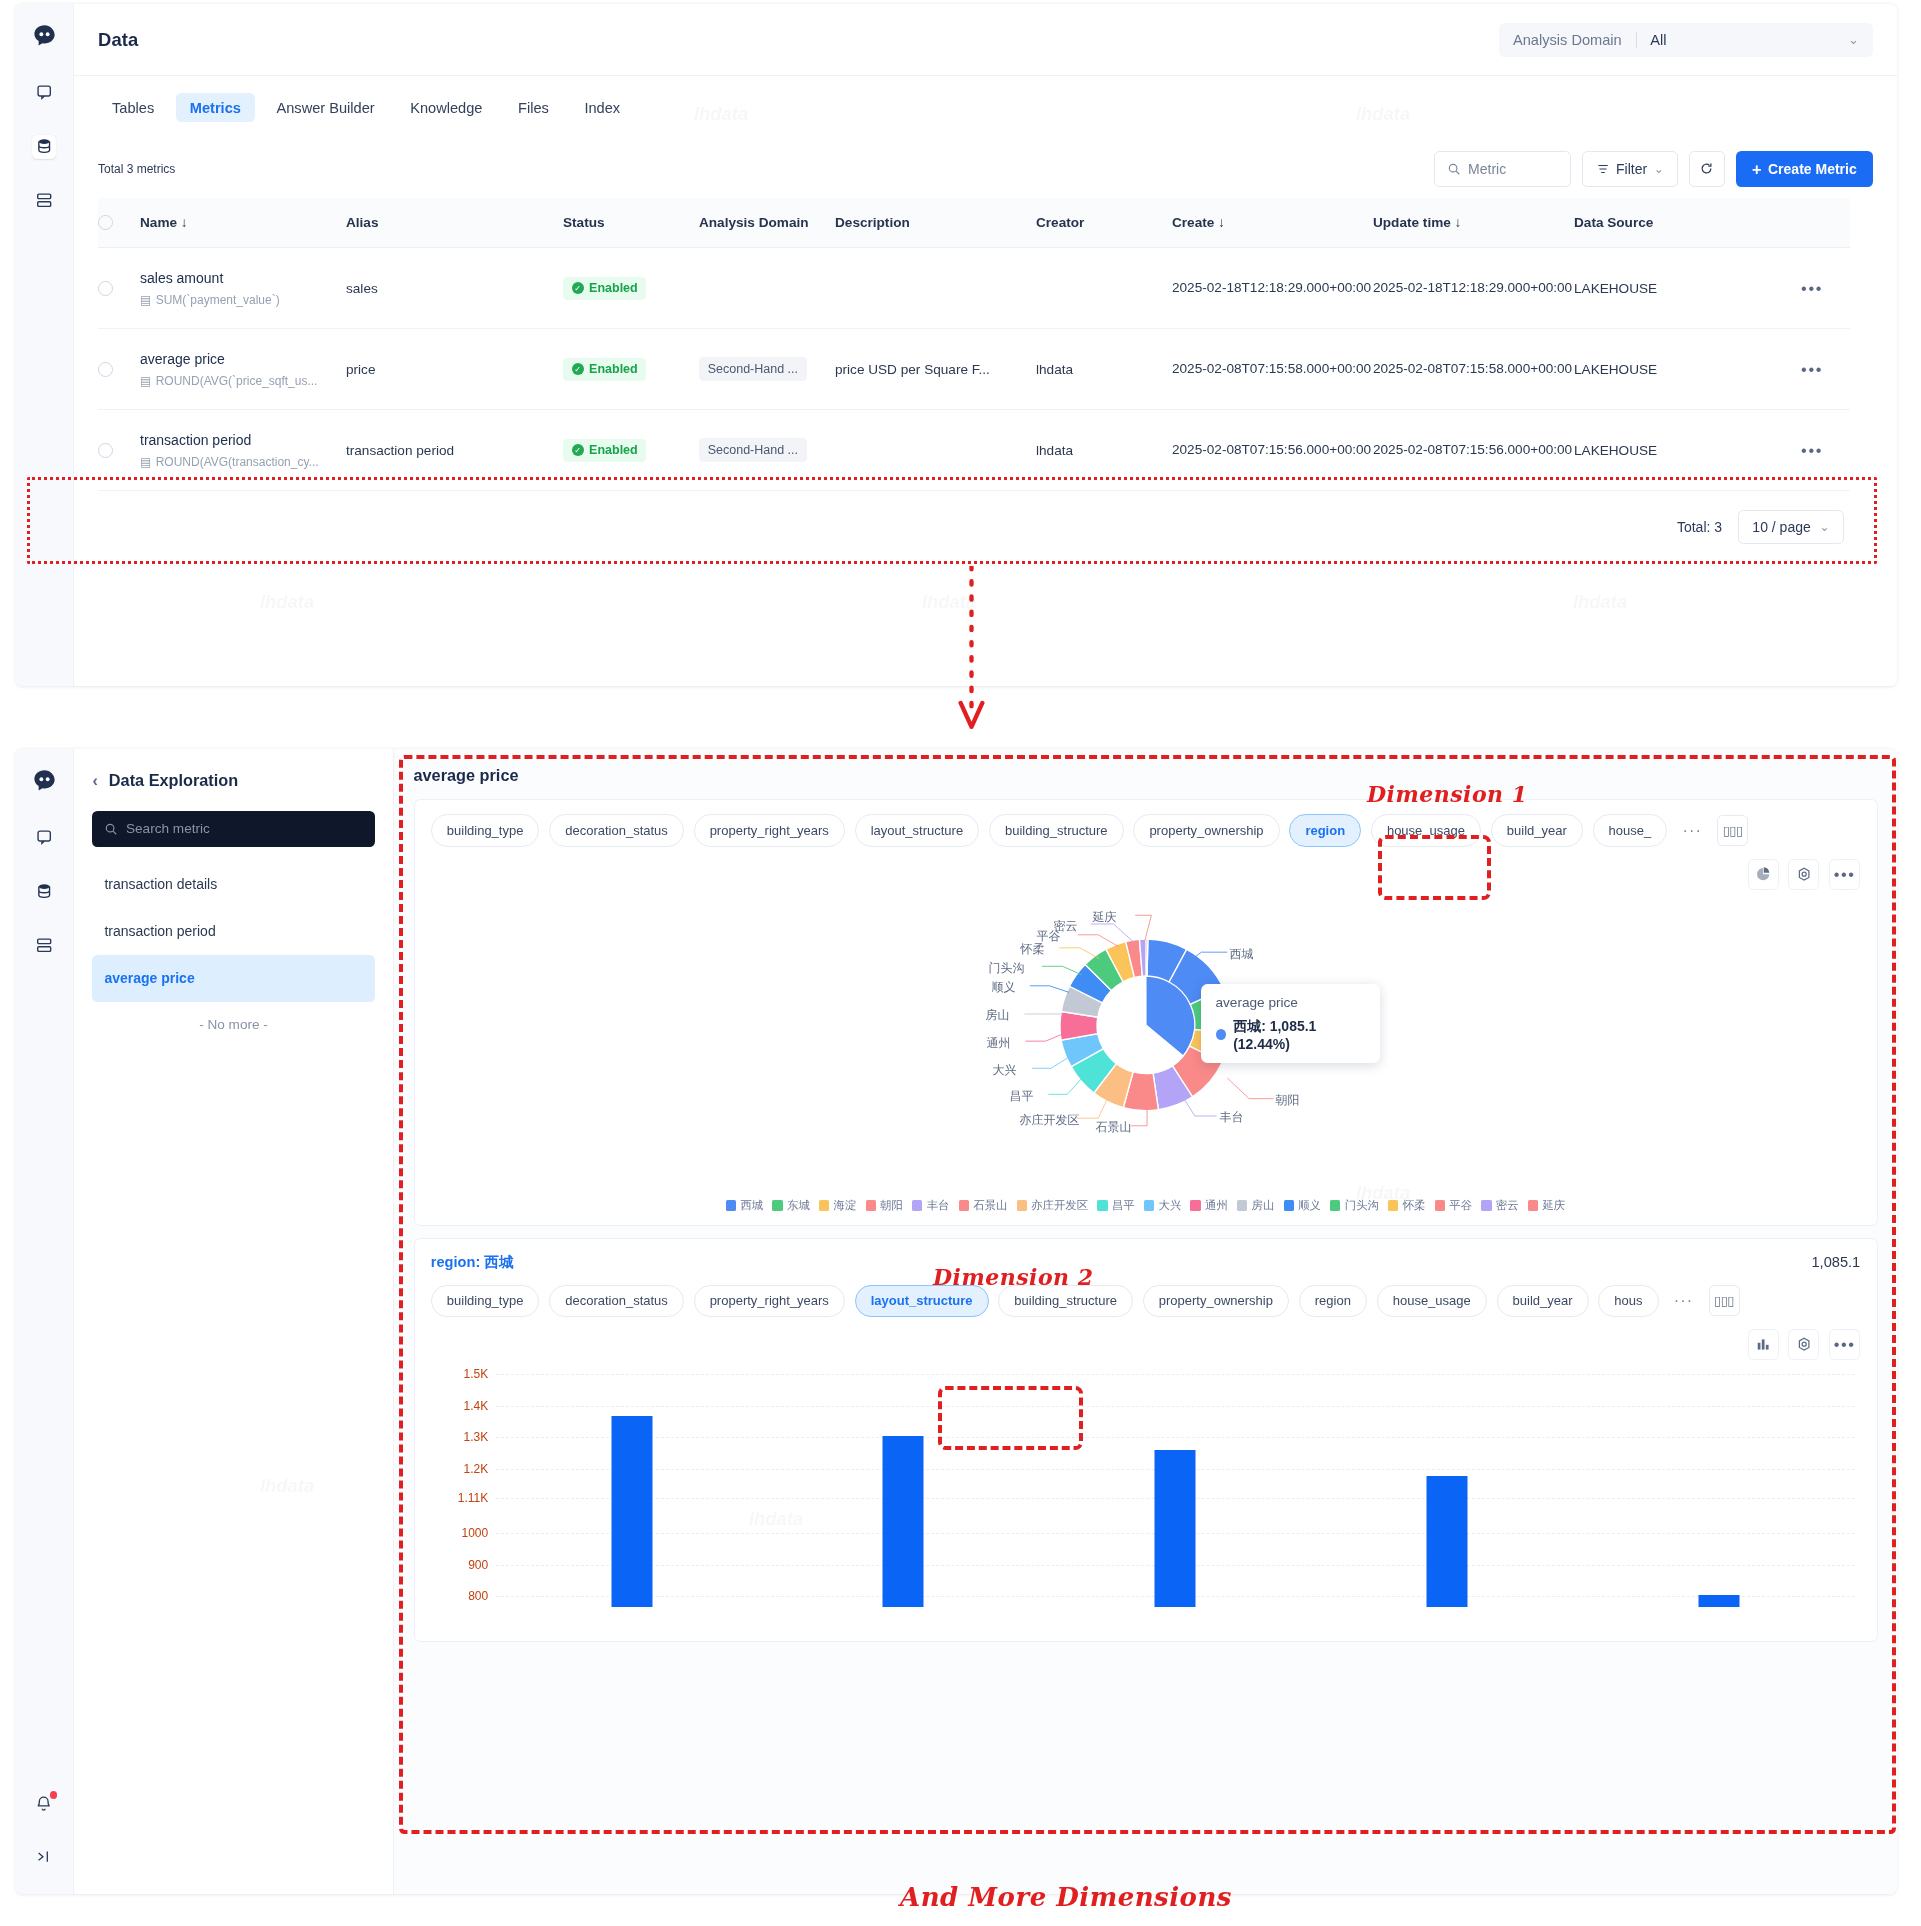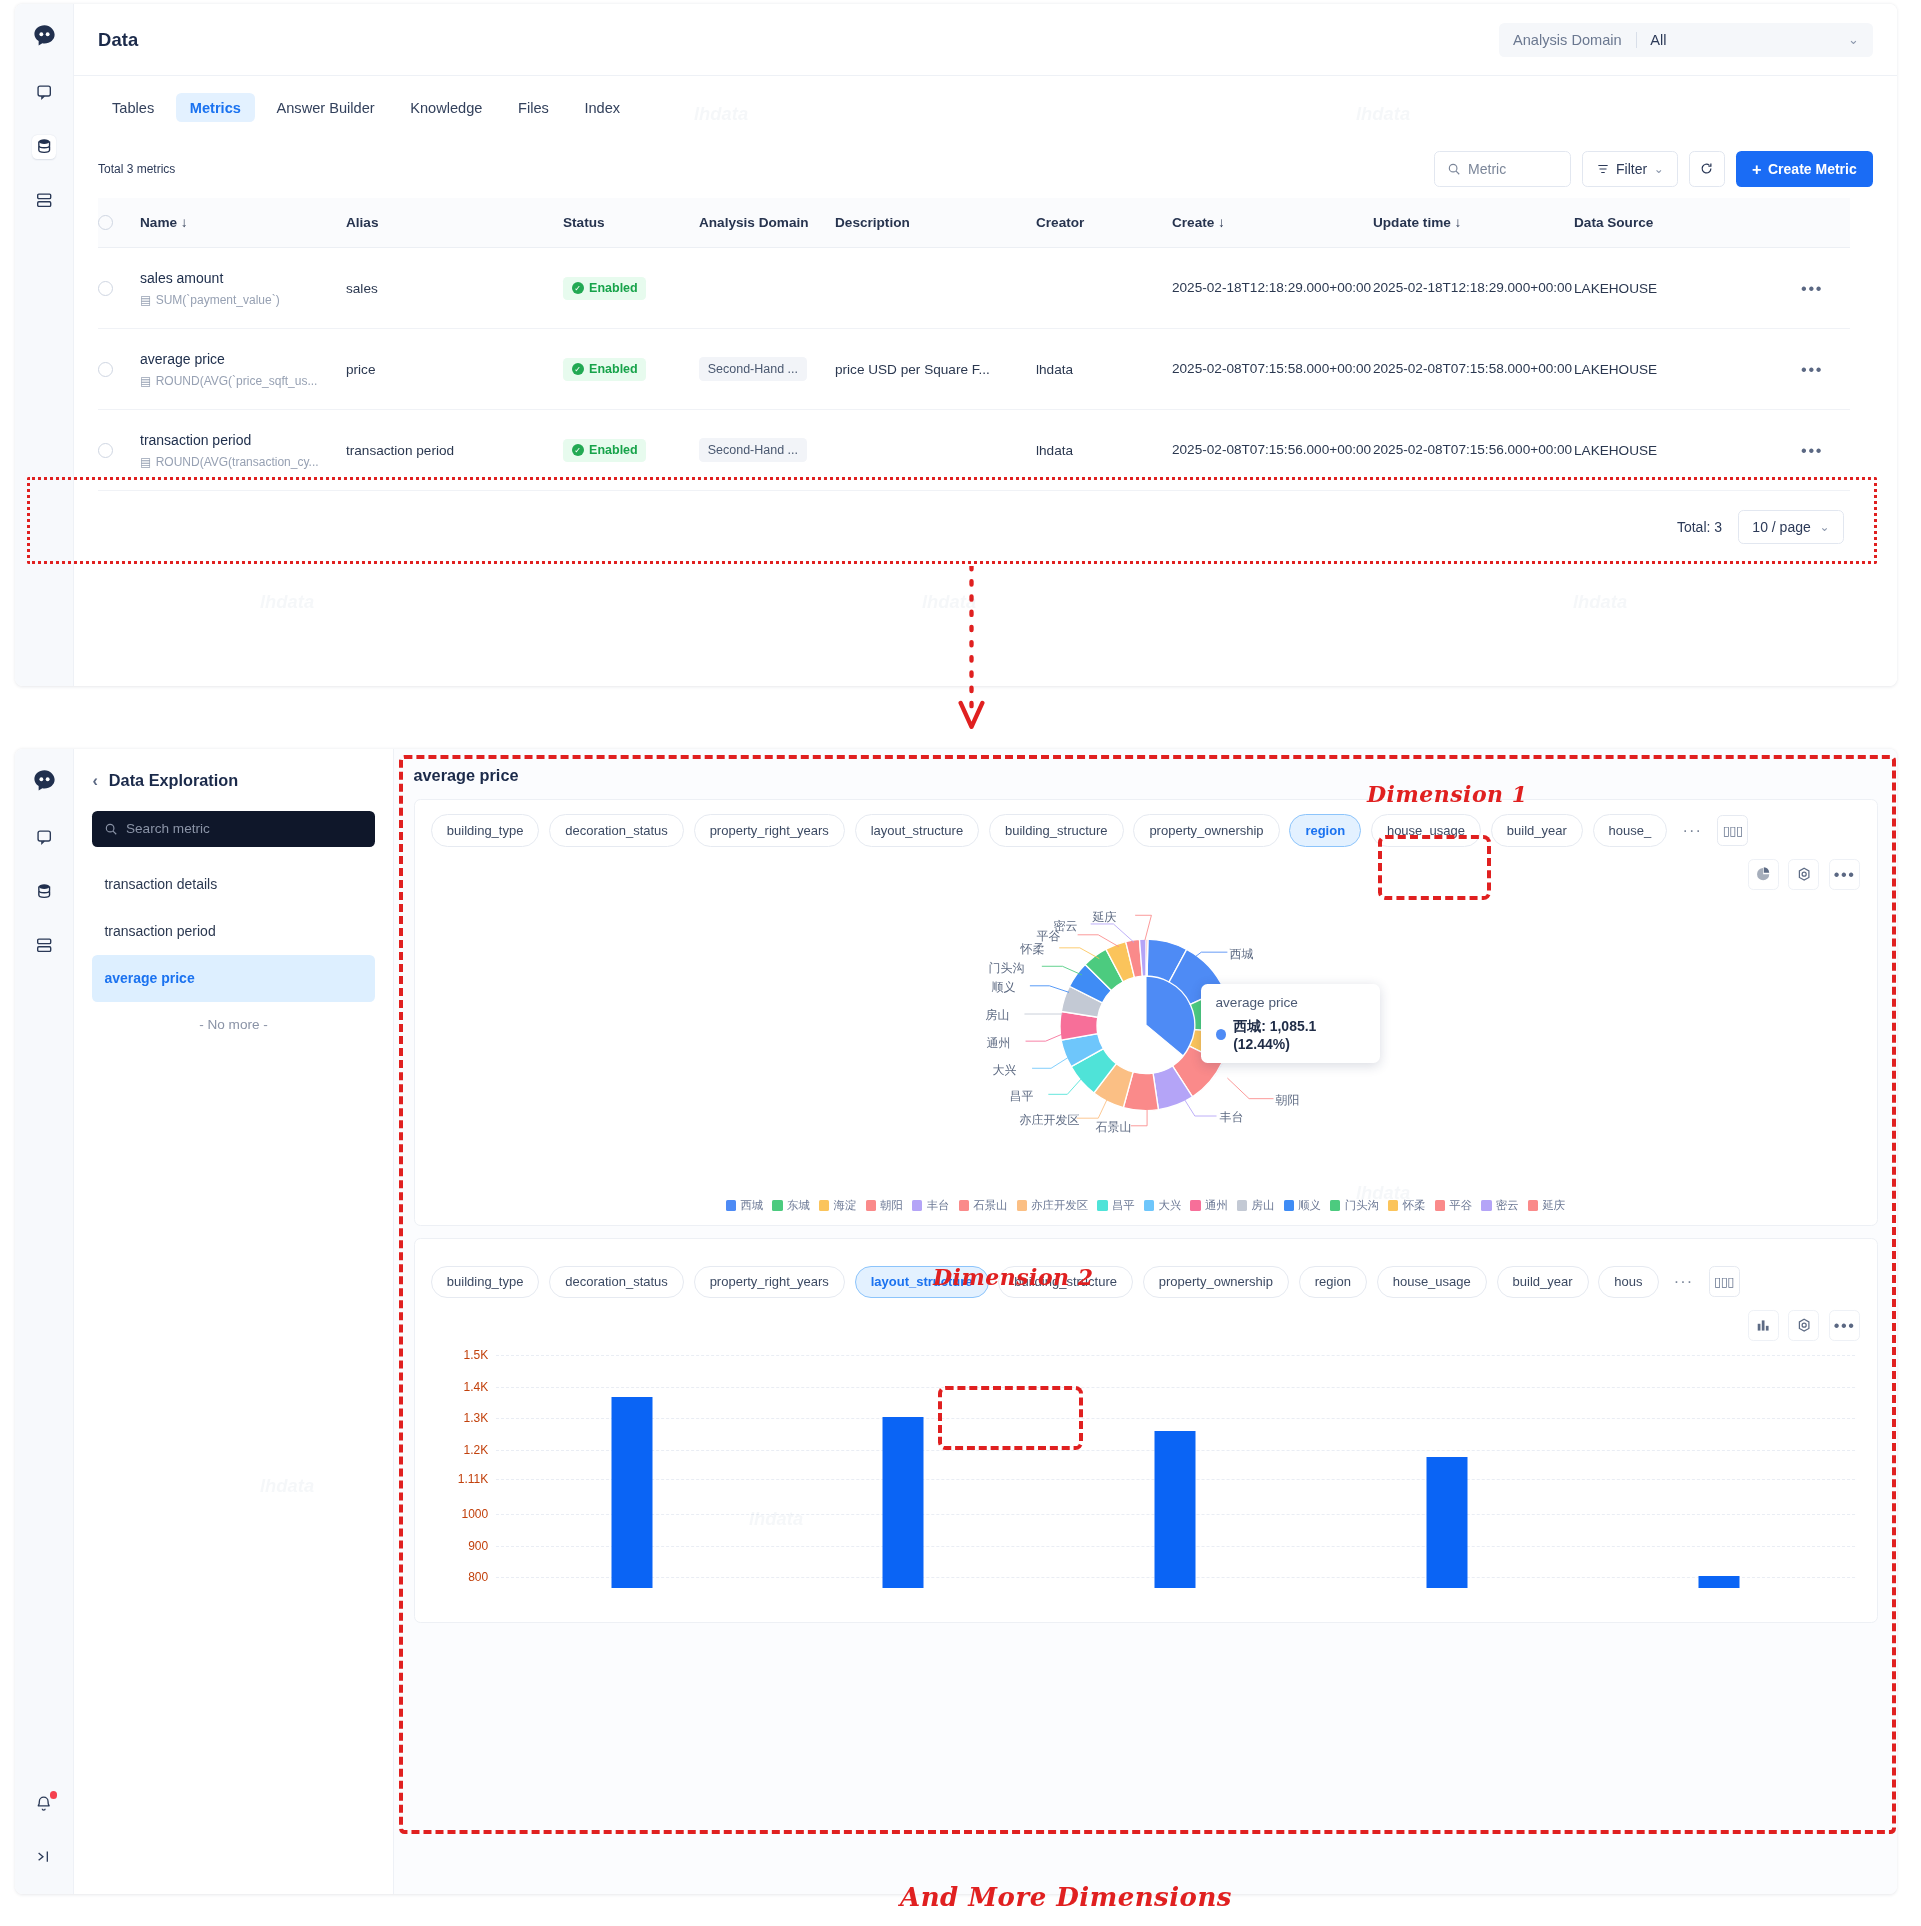--- a/index.html
+++ b/index.html
@@ -695,20 +695,24 @@
             <span>密云</span>
           </span>
         <span class="lg">
             <i style="background:#fa8a8a"></i>
             <span>延庆</span>
           </span>
       </div>
     </div>
 
     <div class="panel panel2">
+      <div class="p2head">
+        <span class="p2-region">region: 西城</span>
+        <span class="p2-value">1,085.1</span>
+      </div>
 
       <div class="chips" style="margin-top:13px;">
         <div class="chip">building_type</div>
         <div class="chip">decoration_status</div>
         <div class="chip">property_right_years</div>
         <div class="chip active">layout_structure</div>
         <div class="chip">building_structure</div>
         <div class="chip">property_ownership</div>
         <div class="chip">region</div>
         <div class="chip">house_usage</div>

